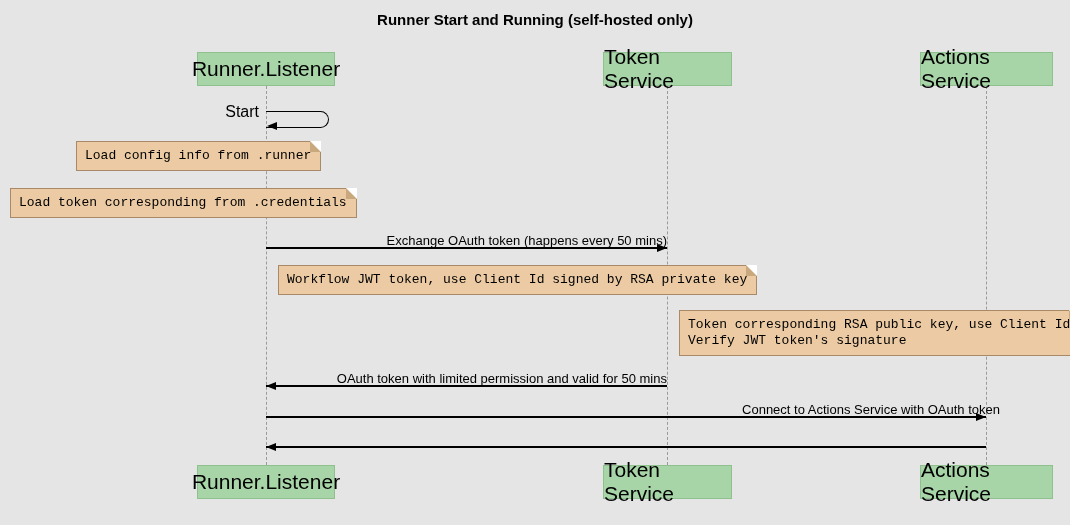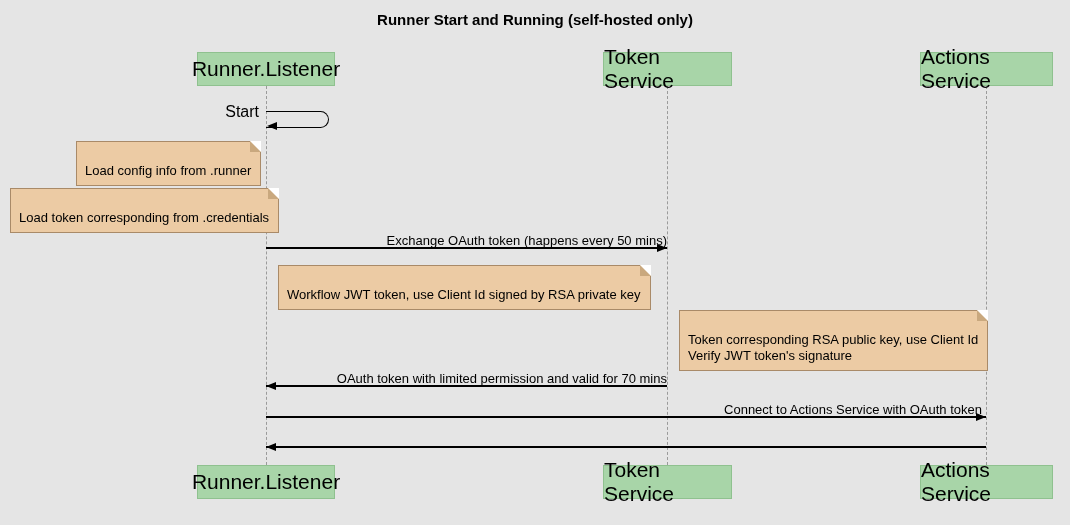--- a/index.html
+++ b/index.html
@@ -45,22 +45,23 @@
     border-bottom:1.5px solid var(--message,#000);
     border-radius:0 9px 9px 0;
   }
   .start-label{
     position:absolute;left:0;top:103px;width:259px;text-align:right;font-size:16px;
   }
   .note{
     position:absolute;box-sizing:border-box;
     background:var(--note-fill,#eccba4);
     border:1px solid var(--note-border,#a98a68);
-    padding:21px 9px 6px 8px;font-size:13px;line-height:16px;
+    padding:6px 9px 6px 8px;font-size:13px;line-height:16px;
     white-space:pre;
+    font-family:Liberation Mono, monospace;
   }
   .note::before{
     content:"";position:absolute;top:-1px;right:-1px;width:0;height:0;
     border-style:solid;border-width:0 11px 11px 0;
     border-color:#ffffff #ffffff var(--note-fold,#c9a87e) transparent;
   }
 </style>
 </head>
 <body>
 
@@ -89,25 +90,25 @@
   <div class="note" style="left:76px;top:141px">Load config info from .runner</div>
   <div class="note" style="left:10px;top:188px">Load token corresponding from .credentials</div>
   <div class="note" style="left:278px;top:265px">Workflow JWT token, use Client Id signed by RSA private key</div>
   <div class="note" style="left:679px;top:310px">Token corresponding RSA public key, use Client Id
 Verify JWT token's signature</div>
 
   <div class="msg-label" style="left:266px;top:234px;width:401px">Exchange OAuth token (happens every 50 mins)</div>
   <div class="msg-line" style="left:266px;top:247px;width:401px"></div>
   <div class="arrow-right" style="left:657px;top:243.5px"></div>
 
-  <div class="msg-label" style="left:266px;top:372px;width:401px">OAuth token with limited permission and valid for 70 mins</div>
+  <div class="msg-label" style="left:266px;top:372px;width:401px">OAuth token with limited permission and valid for 50 mins</div>
   <div class="msg-line" style="left:266px;top:385px;width:401px"></div>
   <div class="arrow-left" style="left:266px;top:381.5px"></div>
 
-  <div class="msg-label" style="left:262px;top:403px;width:720px">Connect to Actions Service with OAuth token</div>
+  <div class="msg-label" style="left:280px;top:403px;width:720px">Connect to Actions Service with OAuth token</div>
   <div class="msg-line" style="left:266px;top:416px;width:720px"></div>
   <div class="arrow-right" style="left:976px;top:412.5px"></div>
 
   <div class="msg-line" style="left:266px;top:446px;width:720px"></div>
   <div class="arrow-left" style="left:266px;top:442.5px"></div>
 
   <div class="participant" style="left:197px;top:465px;width:138px">
     <span>Runner.Listener</span>
   </div>
   <div class="participant" style="left:603px;top:465px;width:129px">

